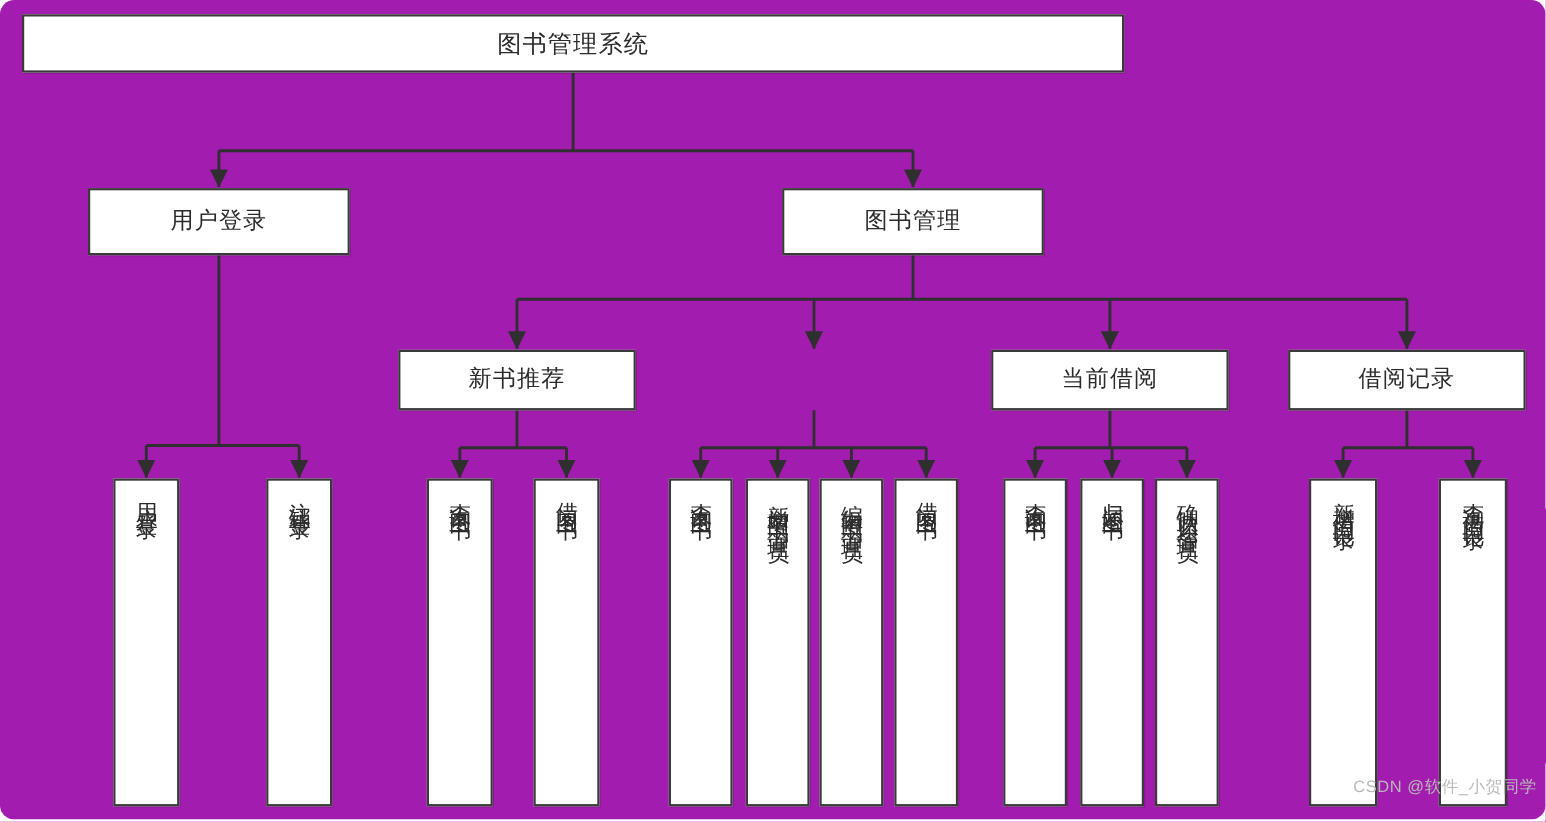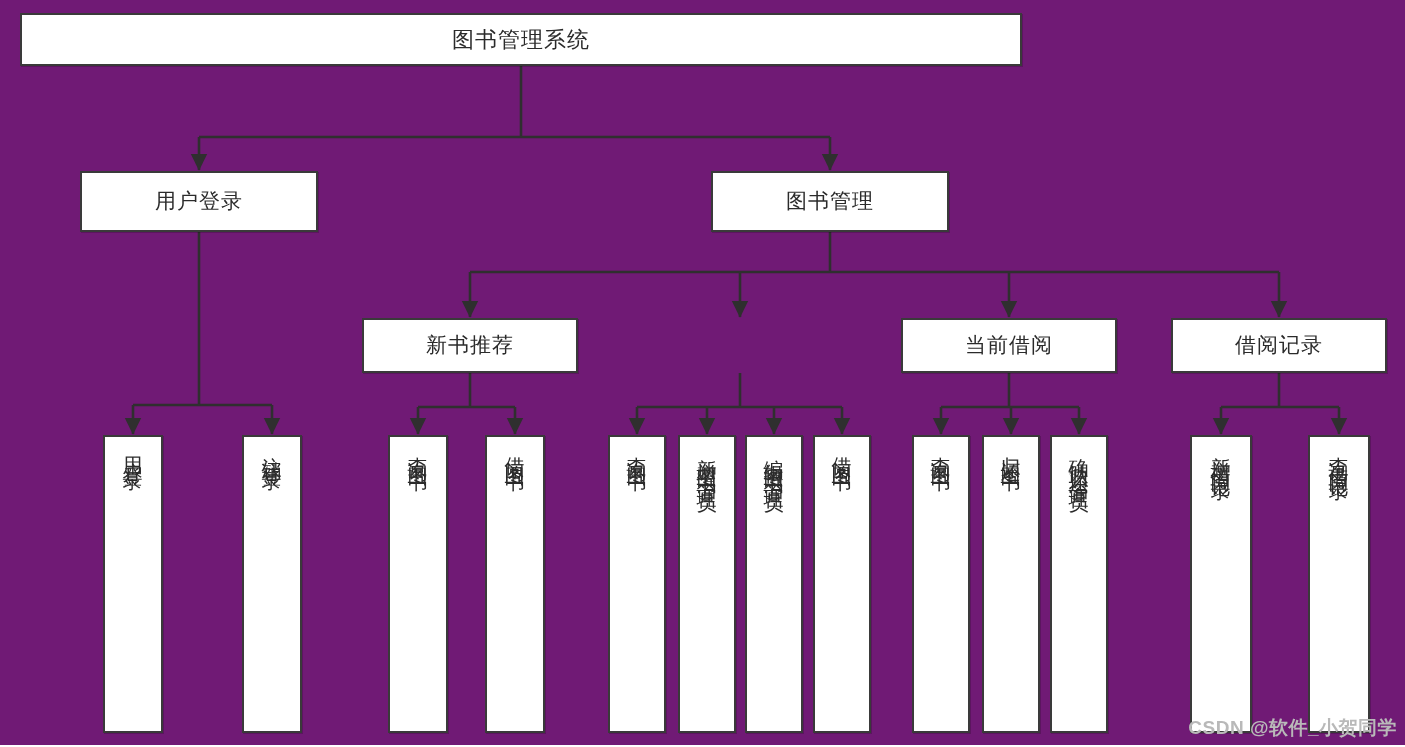--- a/index.html
+++ b/index.html
@@ -8,22 +8,23 @@
     padding: 0;
     background: #ffffff;
   }
   body {
     font-family: "Liberation Sans", "DejaVu Sans", sans-serif;
   }
   #canvas {
     position: relative;
     width: 1405px;
     height: 745px;
-    background: #701a75;
+    background: #a21caf;
     overflow: hidden;
+    border-radius: 13px;
   }
   #edges {
     position: absolute;
     left: 0;
     top: 0;
     width: 1405px;
     height: 747px;
     pointer-events: none;
   }
   .node {
@@ -59,27 +60,26 @@
     font-size: 20px;
     letter-spacing: 5px;
     line-height: 1;
     white-space: nowrap;
     margin-top: 4px;
   }
   .node.leaf.tall .label { margin-top: 6px; }
   #watermark {
     position: absolute;
     right: 8px;
-    bottom: 4px;
-    font-size: 19px;
+    bottom: 20px;
+    font-size: 15px;
     color: #b9b9b9;
     letter-spacing: 0.5px;
     white-space: nowrap;
     user-select: none;
-    font-weight: bold;
   }
 </style>
 </head>
 <body>
 
 <div id="canvas">
 
   <svg id="edges" viewBox="0 0 1405 747" width="1405" height="747" xmlns="http://www.w3.org/2000/svg">
     <defs>
       <marker id="arrow" viewBox="0 0 12 12" refX="10.5" refY="6" markerWidth="7" markerHeight="7" orient="auto-start-reverse">

